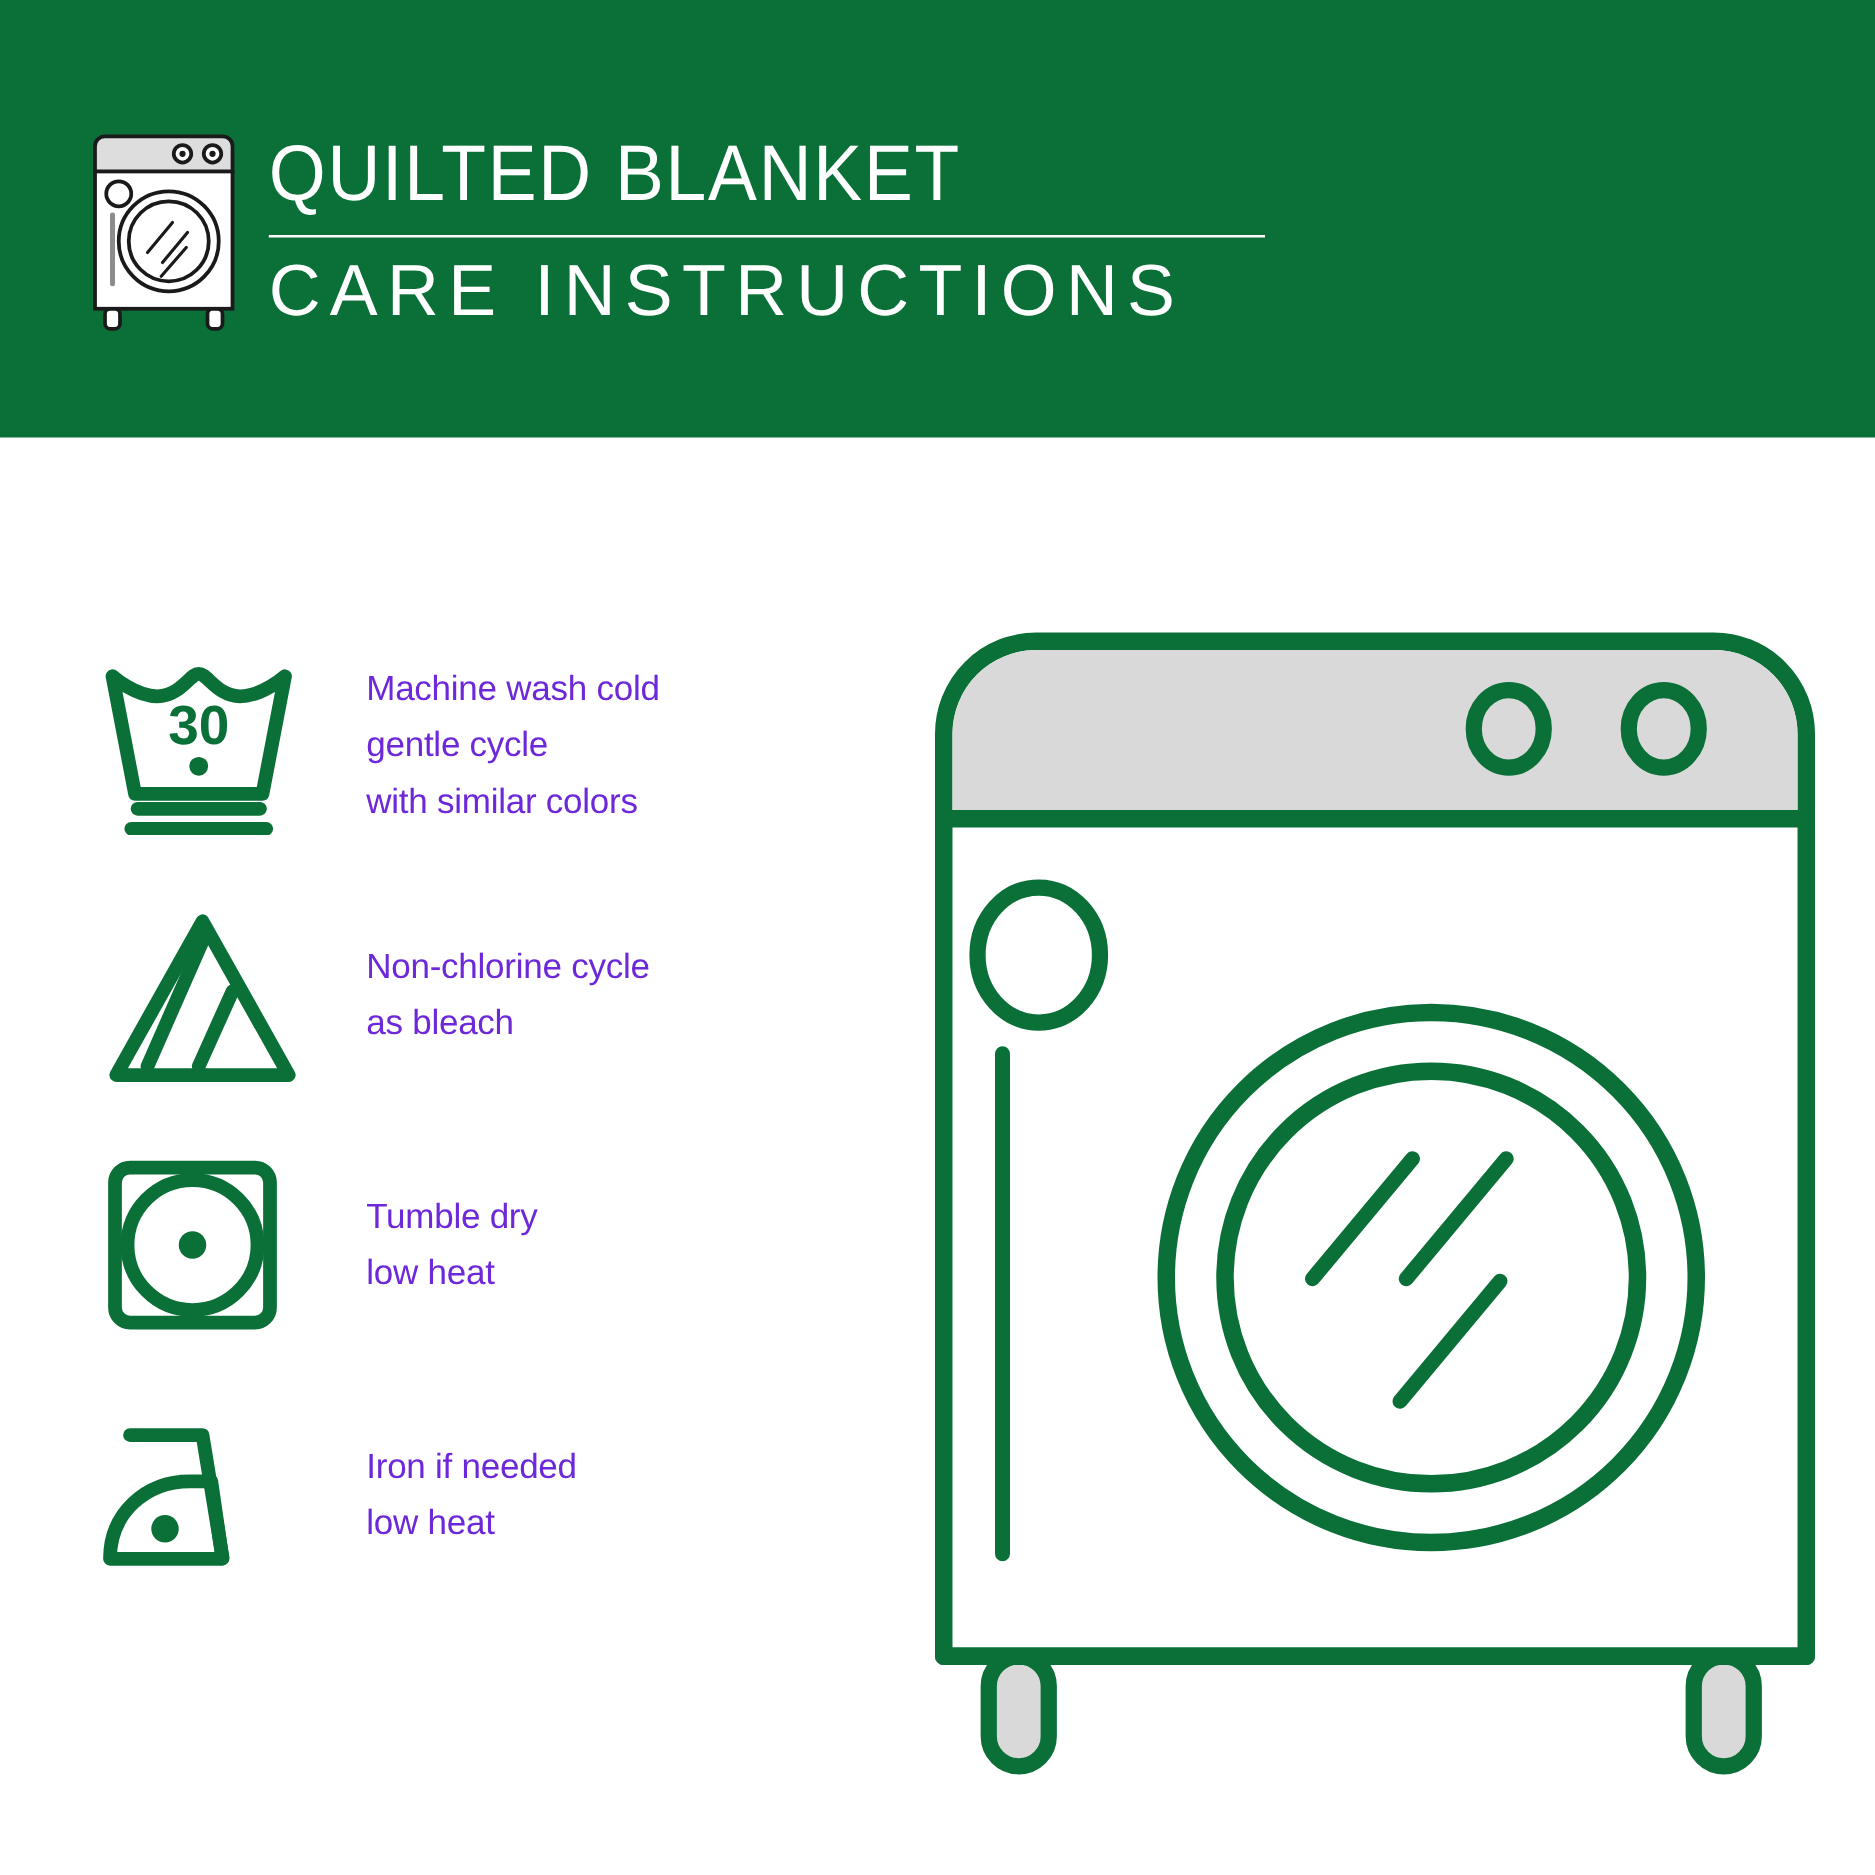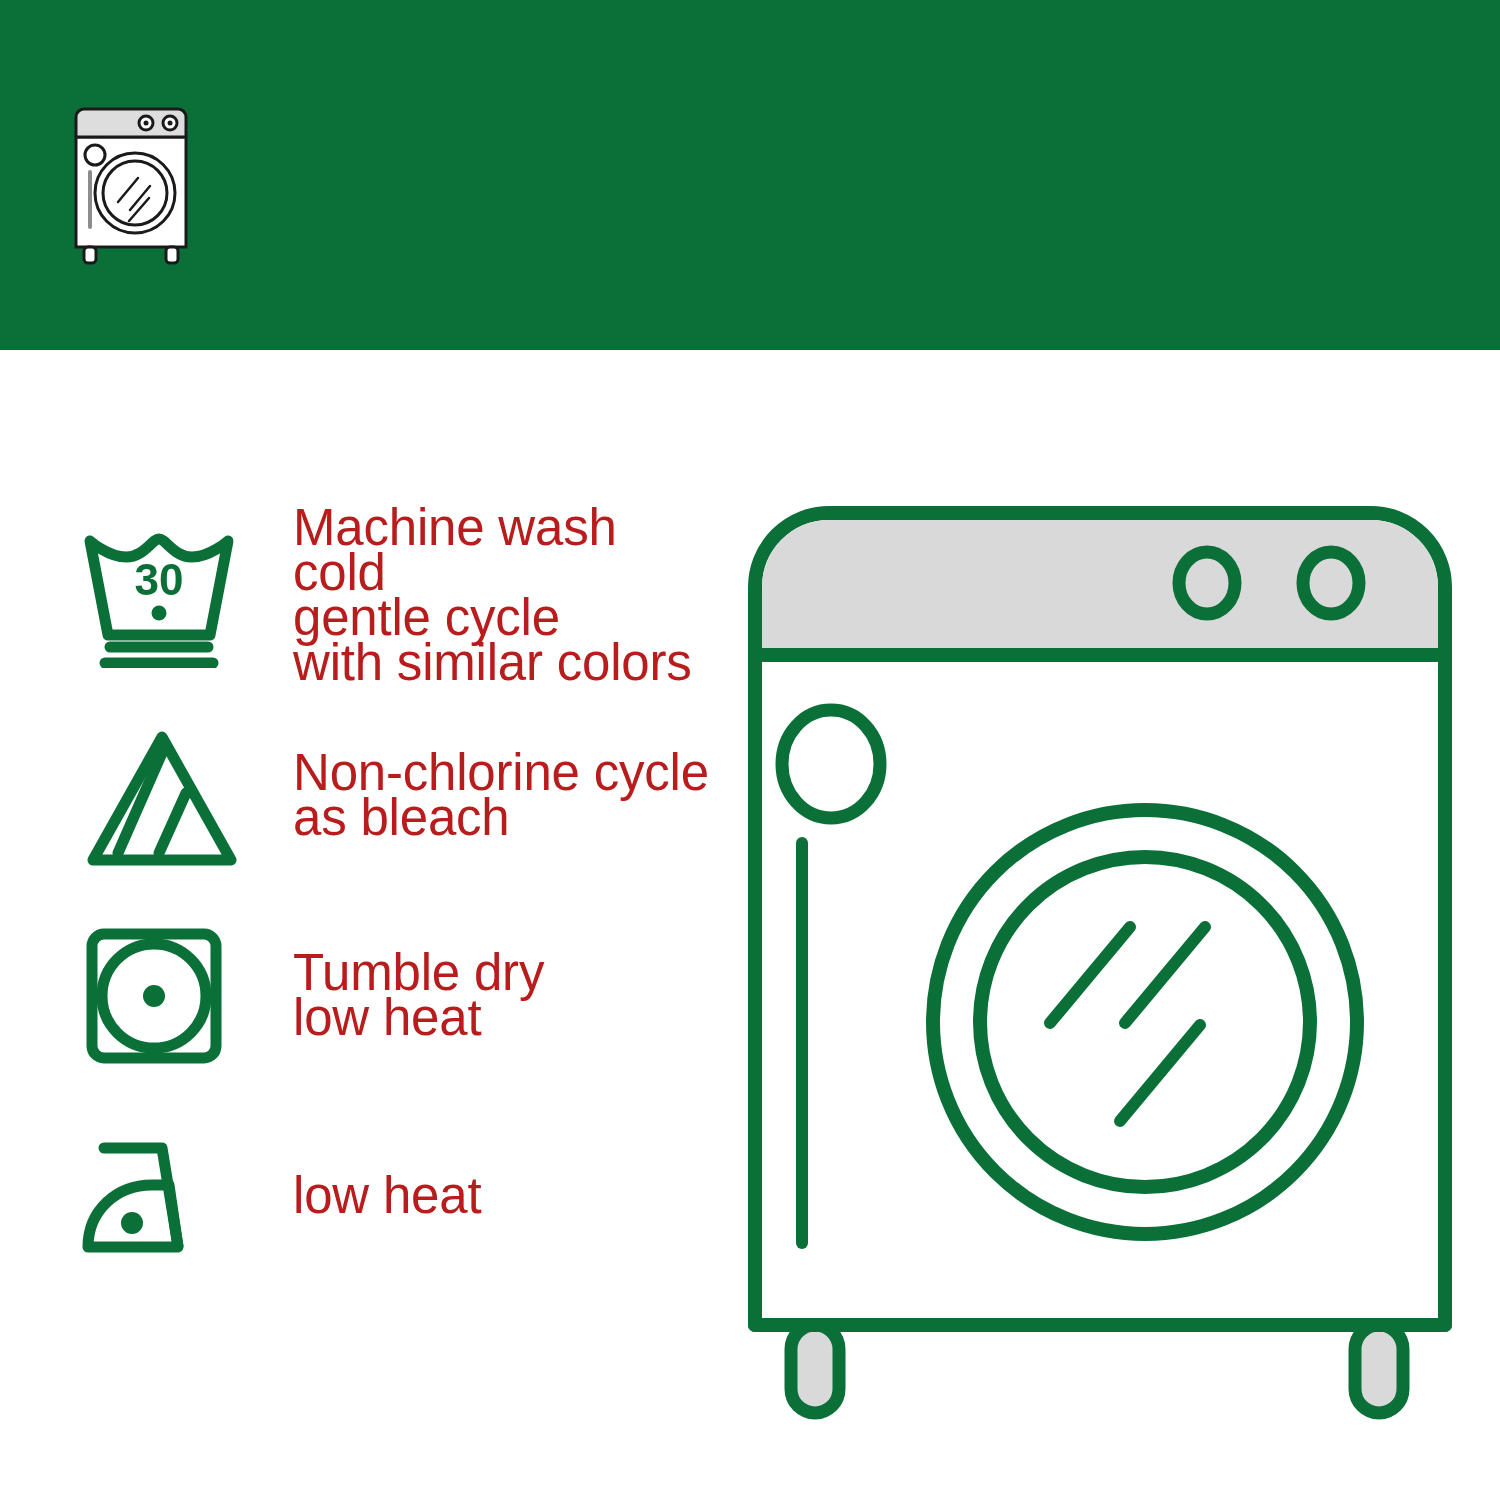--- a/index.html
+++ b/index.html
@@ -85,22 +85,22 @@
   .care-symbol {
     width: 185px;
     flex: 0 0 185px;
     display: flex;
     align-items: flex-end;
     justify-content: flex-start;
     padding-left: 14px;
     box-sizing: border-box;
   }
   .care-text {
-    color: #b91c1c;
-    font-size: 51px;
+    color: #6d28d9;
+    font-size: 28px;
     line-height: 45px;
     font-weight: 400;
     letter-spacing: -0.2px;
     padding-left: 48px;
   }
 
   
   #washer-illustration {
     position: absolute;
     left: 745px;
@@ -137,20 +137,25 @@
 
         <line x1="56" y1="98" x2="76" y2="74" stroke="#1a1a1a" stroke-width="2.5" stroke-linecap="round"></line>
         <line x1="68" y1="106" x2="88" y2="82" stroke="#1a1a1a" stroke-width="2.5" stroke-linecap="round"></line>
         <line x1="67" y1="117" x2="87" y2="94" stroke="#1a1a1a" stroke-width="2.5" stroke-linecap="round"></line>
 
         <rect x="22" y="143" width="12" height="16" rx="4" fill="#ffffff" stroke="#1a1a1a" stroke-width="3"></rect>
         <rect x="104" y="143" width="12" height="16" rx="4" fill="#ffffff" stroke="#1a1a1a" stroke-width="3"></rect>
       </svg>
     </div>
 
+    <div id="header-text-block">
+      <div id="title-main">QUILTED BLANKET</div>
+      <div id="title-divider"></div>
+      <div id="title-sub">CARE INSTRUCTIONS</div>
+    </div>
   </div>
 
   <div id="care-list">
 
     <div class="care-row">
       <div class="care-symbol">
         <svg width="170" height="145" viewBox="0 0 170 145">
 
           <path d="M16 18 C16 18 34 34 52 34 C70 34 78 16 85 16 C92 16 100 34 118 34 C136 34 154 18 154 18
                    L136 112 L34 112 Z" fill="none" stroke="#0a7038" stroke-width="11" stroke-linejoin="round" stroke-linecap="round"></path>
@@ -202,20 +207,21 @@
       <div class="care-symbol">
         <svg width="170" height="145" viewBox="0 0 170 145">
 
           <path d="M30 25 H88 L104 123" fill="none" stroke="#0a7038" stroke-width="11" stroke-linecap="round" stroke-linejoin="round"></path>
 
           <path d="M14 124 C14 88 42 62 78 62 L95 62 L104 124 Z" fill="none" stroke="#0a7038" stroke-width="11" stroke-linejoin="round" stroke-linecap="round"></path>
           <circle cx="58" cy="100" r="11" fill="#0a7038"></circle>
         </svg>
       </div>
       <div class="care-text">
+        <div>Iron if needed</div>
         <div>low heat</div>
       </div>
     </div>
 
   </div>
 
   <div id="washer-illustration">
     <svg width="710" height="930" viewBox="0 0 710 930">
 
       <path d="M10 830 V92 a74 74 0 0 1 74 -74 H626 a74 74 0 0 1 74 74 V830 Z" fill="#ffffff" stroke="#0a7038" stroke-width="14" stroke-linejoin="round"></path>

